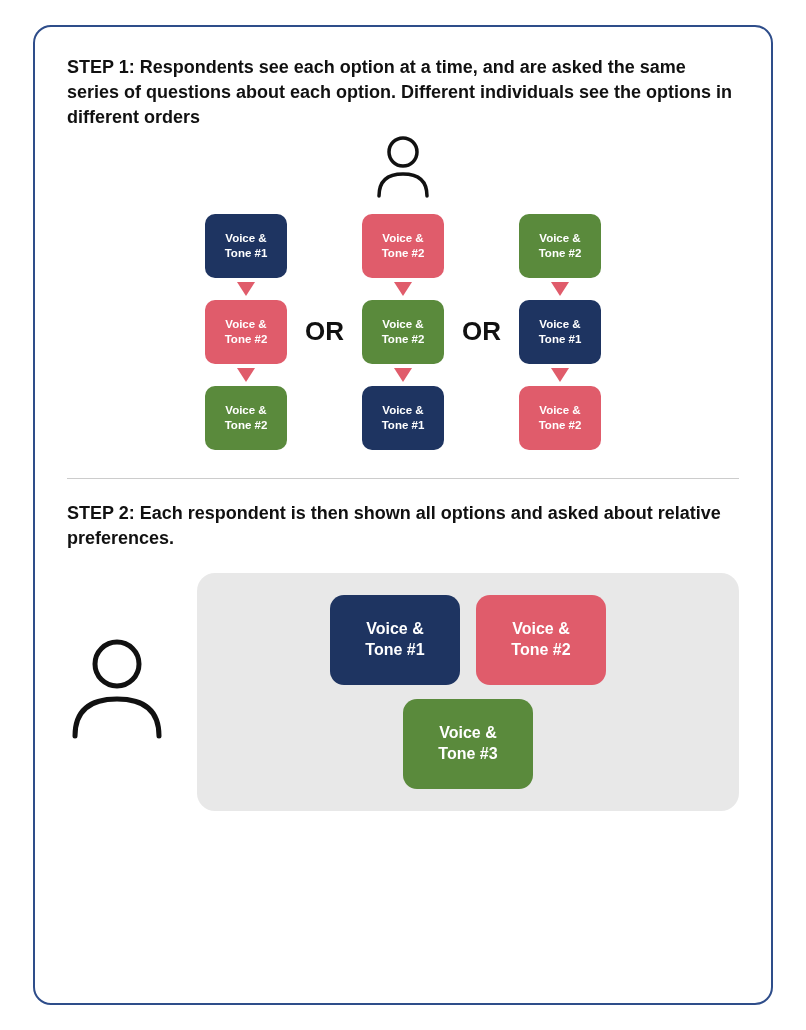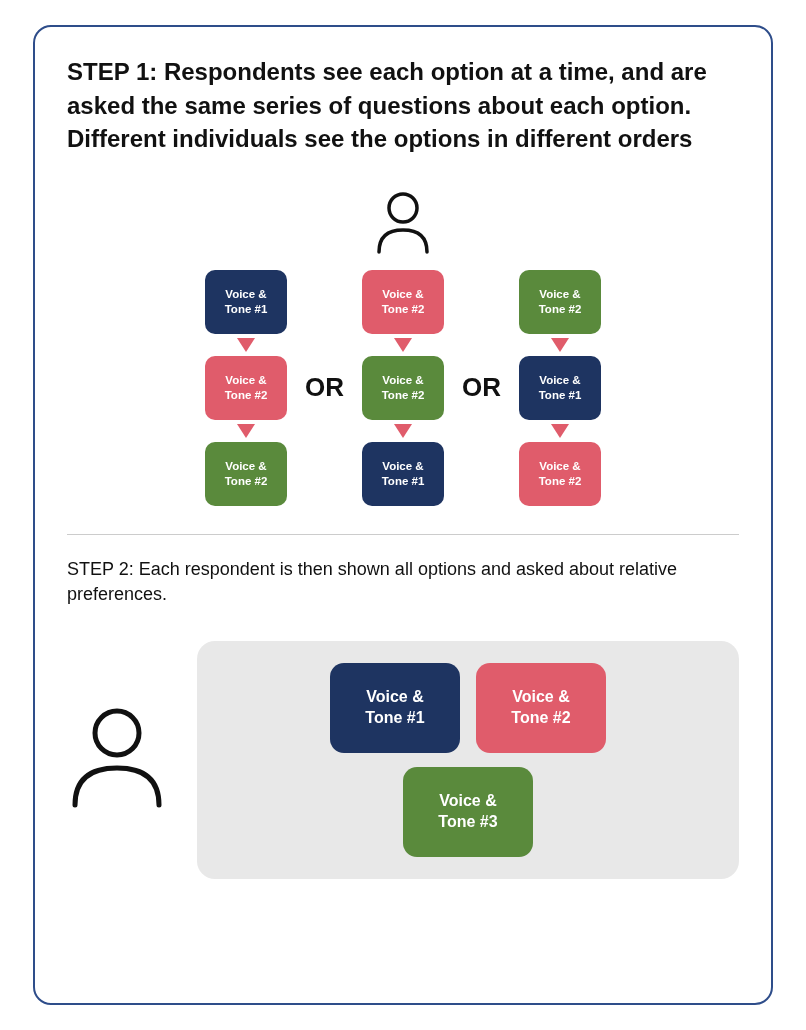--- a/index.html
+++ b/index.html
@@ -15,24 +15,24 @@
     .outer-card {
       width: 740px;
       min-height: 980px;
       border: 2px solid #2e4d8a;
       border-radius: 18px;
       padding: 28px 32px 32px 32px;
       background: #fff;
     }
     
     .step1-title {
-      font-size: 24px;
+      font-size: 18px;
       font-weight: bold;
       line-height: 1.4;
-      margin-bottom: 34px;
+      margin-bottom: 3px;
       color: #111;
     }
     .step1-diagram {
       display: flex;
       flex-direction: column;
       align-items: center;
       margin-bottom: 28px;
     }
     
     .person-icon {
@@ -88,23 +88,23 @@
     .arrow-down-red { border-top-color: #e05c6b; }
 
     
     .divider {
       border: none;
       border-top: 1.5px solid #ccc;
       margin: 10px 0 22px 0;
     }
     .step2-title {
       font-size: 18px;
-      font-weight: normal;
+      font-weight: bold;
       line-height: 1.4;
-      margin-bottom: 34px;
+      margin-bottom: 22px;
       color: #111;
     }
     .step2-row {
       display: flex;
       align-items: center;
       gap: 30px;
     }
     .person-icon-large {
       width: 100px;
       height: 115px;

